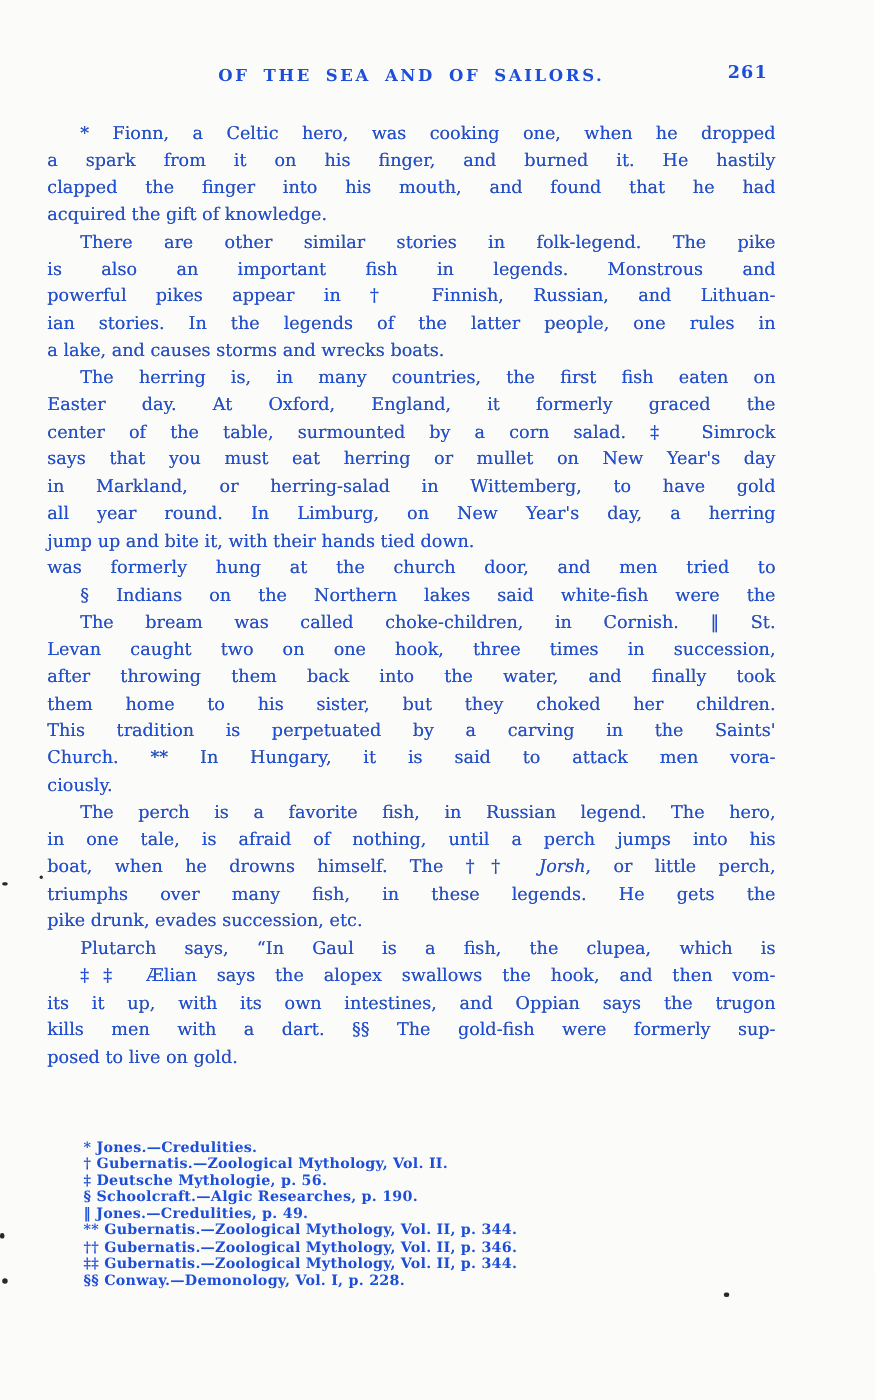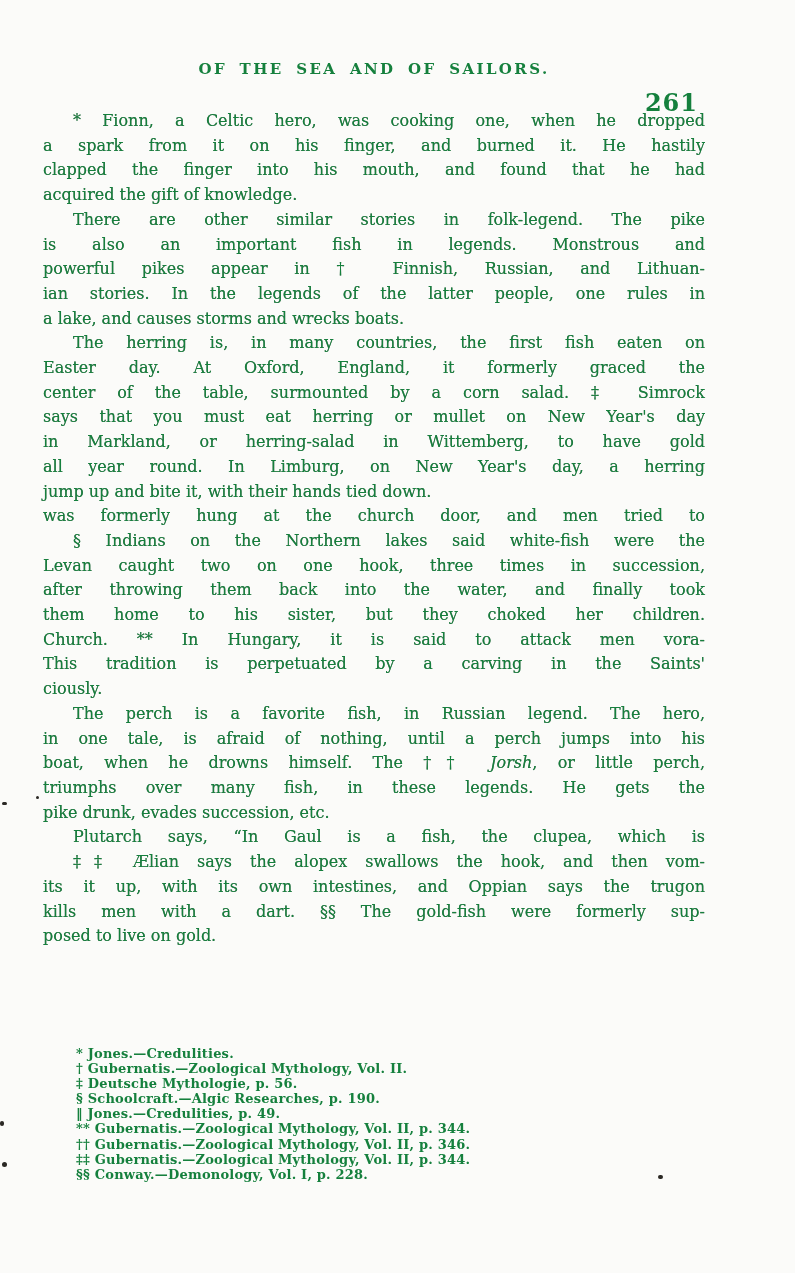--- a/index.html
+++ b/index.html
@@ -1,45 +1,44 @@
 <!DOCTYPE html>
 <html><head>
 <meta charset="utf-8">
 <style>
   html, body { margin: 0; padding: 0; background: #ffffff; }
   .page {
     position: relative;
     width: 795px;
     height: 1273px;
     background: #fbfbf9;
-    color: #15803d;
+    color: #1d4ed8;
     font-family: "DejaVu Serif", serif;
     overflow: hidden;
   }
   
   .header {
     position: absolute;
     top: 56px; left: 43px; width: 662px; height: 28px;
   }
   .running-title {
     position: absolute;
     left: 0; right: 0; top: 4px;
     text-align: center;
     font-size: 15px;
     font-weight: 700;
     letter-spacing: 2.4px;
     word-spacing: 5px;
   }
   .page-number {
     position: absolute;
     right: 7px; top: 0;
-    font-size: 24px;
+    font-size: 16px;
     font-weight: 700;
     letter-spacing: 1px;
-    margin-top: 32px;
   }
   
   .body-text {
     position: absolute;
     top: 109px; left: 43px; width: 662px;
     font-size: 16px;
     line-height: 24.7px;
     text-shadow: 0 0 0.4px rgba(24,22,19,0.55);
   }
   .tline {
@@ -50,21 +49,20 @@
   .tline.first { padding-left: 30px; }
   .tline em { }
   
   .footnotes {
     position: absolute;
     top: 1036px; left: 76px; width: 600px;
     font-size: 13px;
     font-weight: 700;
     line-height: 15.1px;
     letter-spacing: 0.2px;
-    margin-top: 10px;
   }
   .footnotes .tline,
   .footnotes .tline.first,
   .footnotes .tline.last {
     text-align: left;
     text-align-last: auto;
     padding: 0;
   }
   
   .speck {
@@ -104,25 +102,26 @@
         <div class="tline">says that you must eat herring or mullet on New Year's day</div>
         <div class="tline">in Markland, or herring-salad in Wittemberg, to have gold</div>
         <div class="tline">all year round.  In Limburg, on New Year's day, a herring</div>
         <div class="tline last">jump up and bite it, with their hands tied down.</div>
         <div class="tline">was formerly hung at the church door, and men tried to</div>
       </div>
     <div class="para">
         <div class="tline first">§ Indians on the Northern lakes said white-fish were the</div>
       </div>
     <div class="para">
+        <div class="tline first">The bream was called choke-children, in Cornish.  ‖ St.</div>
         <div class="tline">Levan caught two on one hook, three times in succession,</div>
         <div class="tline">after throwing them back into the water, and finally took</div>
         <div class="tline">them home to his sister, but they choked her children.</div>
+        <div class="tline">This tradition is perpetuated by a carving in the Saints'</div>
         <div class="tline">Church.  ** In Hungary, it is said to attack men vora-</div>
-        <div class="tline">This tradition is perpetuated by a carving in the Saints'</div>
         <div class="tline last">ciously.</div>
       </div>
     <div class="para">
         <div class="tline first">The perch is a favorite fish, in Russian legend.  The hero,</div>
         <div class="tline">in one tale, is afraid of nothing, until a perch jumps into his</div>
         <div class="tline">boat, when he drowns himself.  The †† <em>Jorsh</em>, or little perch,</div>
         <div class="tline">triumphs over many fish, in these legends.  He gets the</div>
         <div class="tline last">pike drunk, evades succession, etc.</div>
       </div>
     <div class="para">

